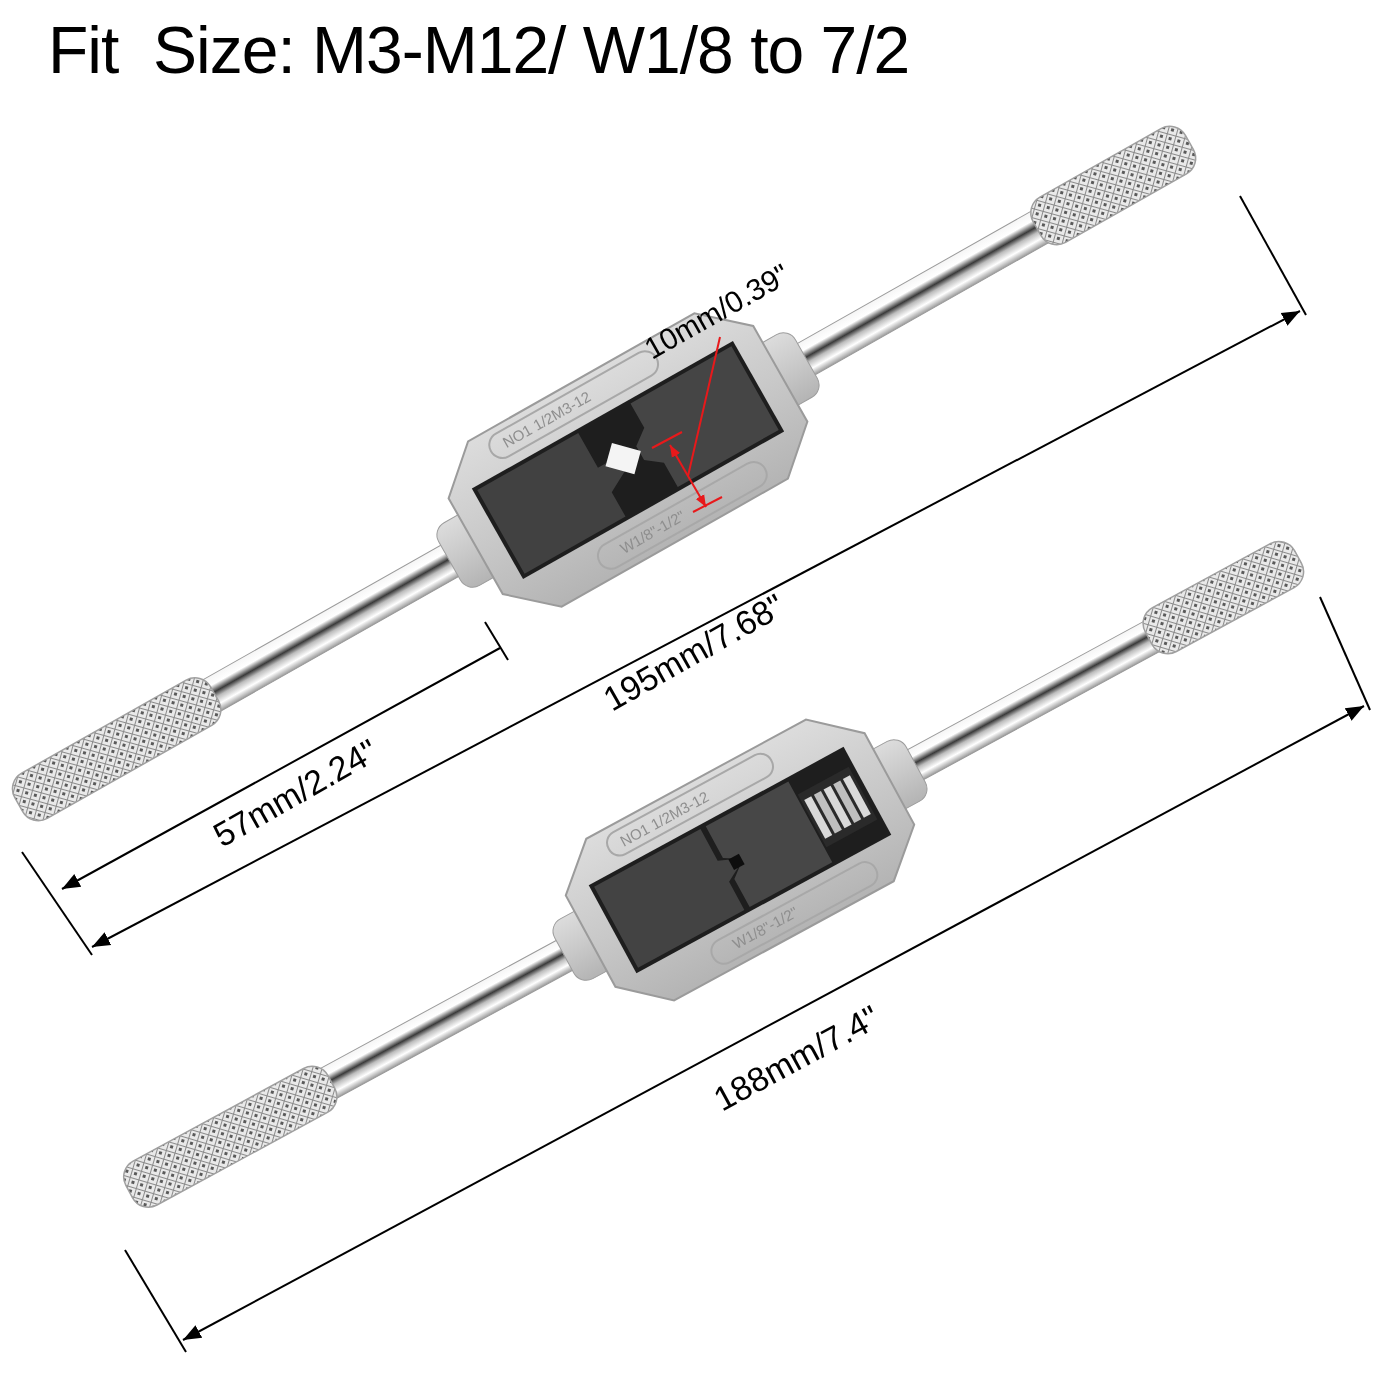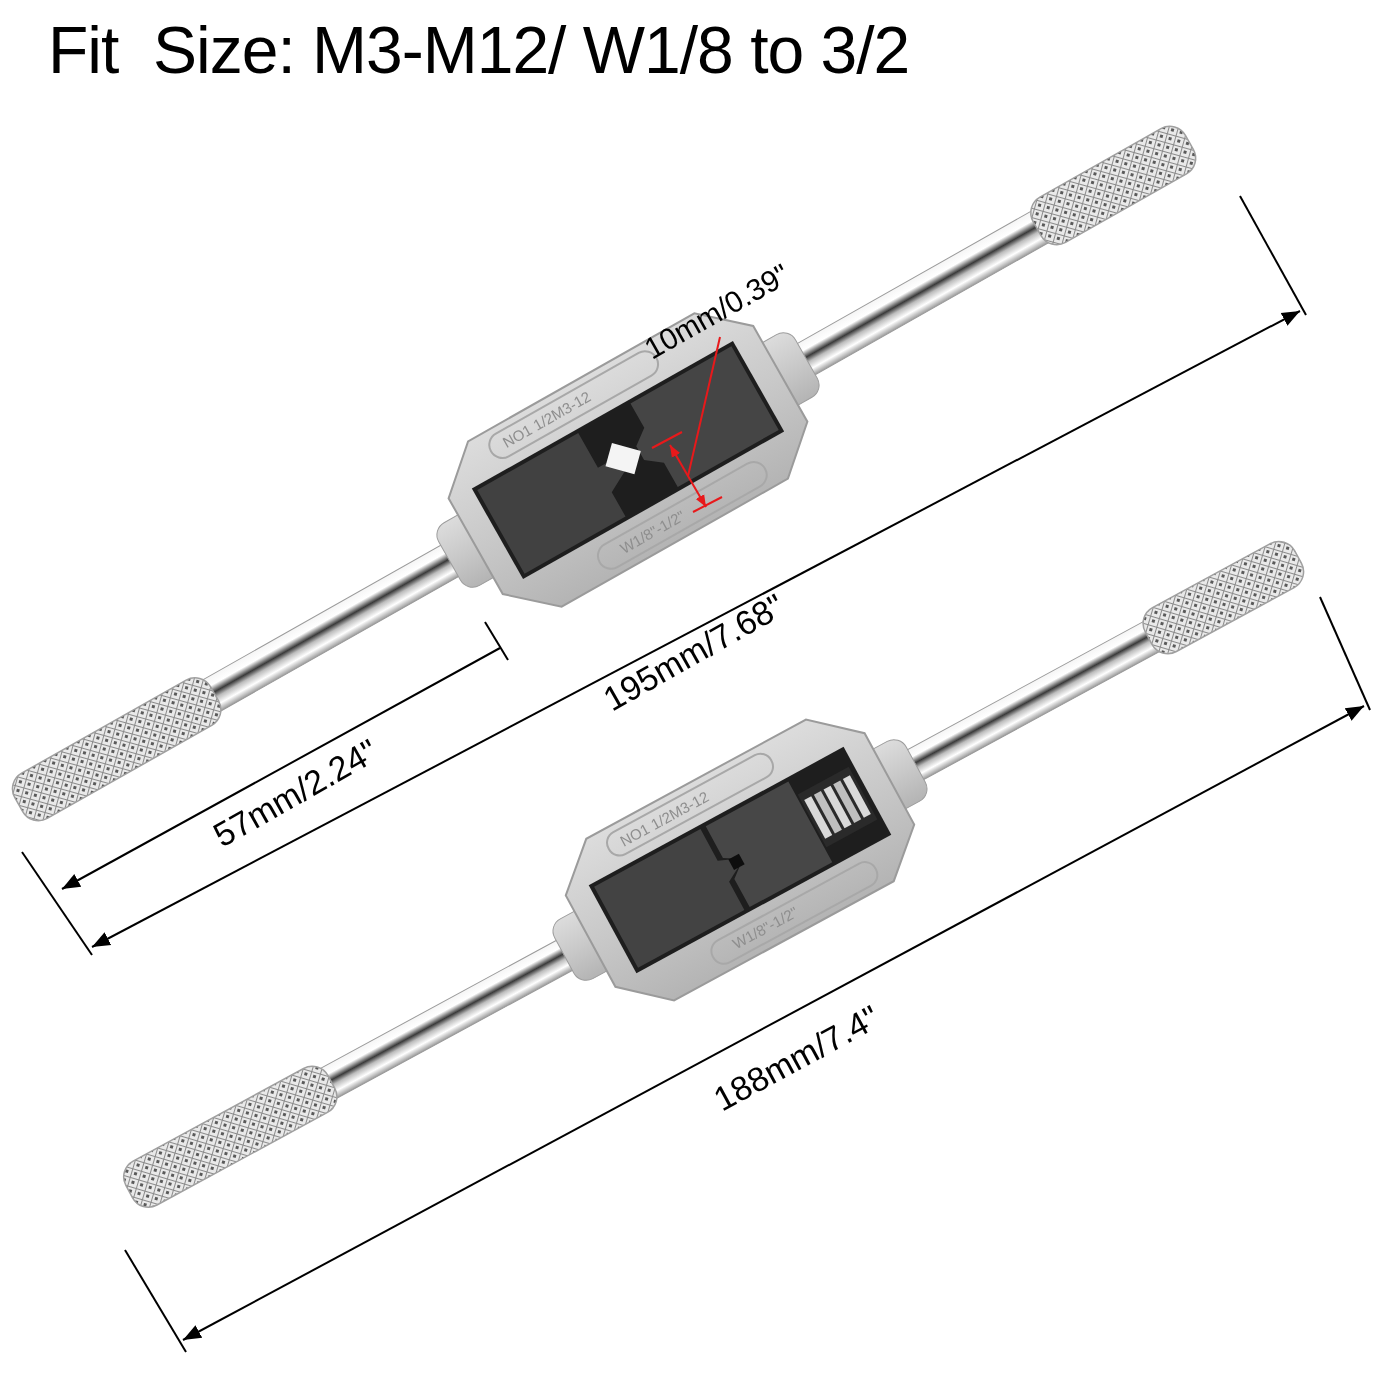--- a/index.html
+++ b/index.html
@@ -8,21 +8,21 @@
   .title { position:absolute; left:48px; top:12px; font-size:66px; color:#000;
            letter-spacing:-1px; white-space:pre; }
   svg.stage { position:absolute; left:0; top:0; }
   .dim-label { font-family:"Liberation Sans", sans-serif; font-size:34px; fill:#000; }
   .dim-label-red { font-family:"Liberation Sans", sans-serif; font-size:30px; fill:#000; }
   .emboss { font-family:"Liberation Sans", sans-serif; font-size:15px; fill:#8e8e8e; }
 </style>
 </head>
 <body>
 
-<div class="title">Fit  Size: M3-M12/ W1/8 to 3/2</div>
+<div class="title">Fit  Size: M3-M12/ W1/8 to 7/2</div>
 
 <svg class="stage" width="1400" height="1400" viewBox="0 0 1400 1400">
   <defs>
     <linearGradient id="chrome" x1="0" y1="0" x2="0" y2="1">
       <stop offset="0" stop-color="#f5f5f5"></stop>
       <stop offset="0.25" stop-color="#ffffff"></stop>
       <stop offset="0.45" stop-color="#3a3a3a"></stop>
       <stop offset="0.6" stop-color="#bdbdbd"></stop>
       <stop offset="0.8" stop-color="#ffffff"></stop>
       <stop offset="1" stop-color="#9a9a9a"></stop>

